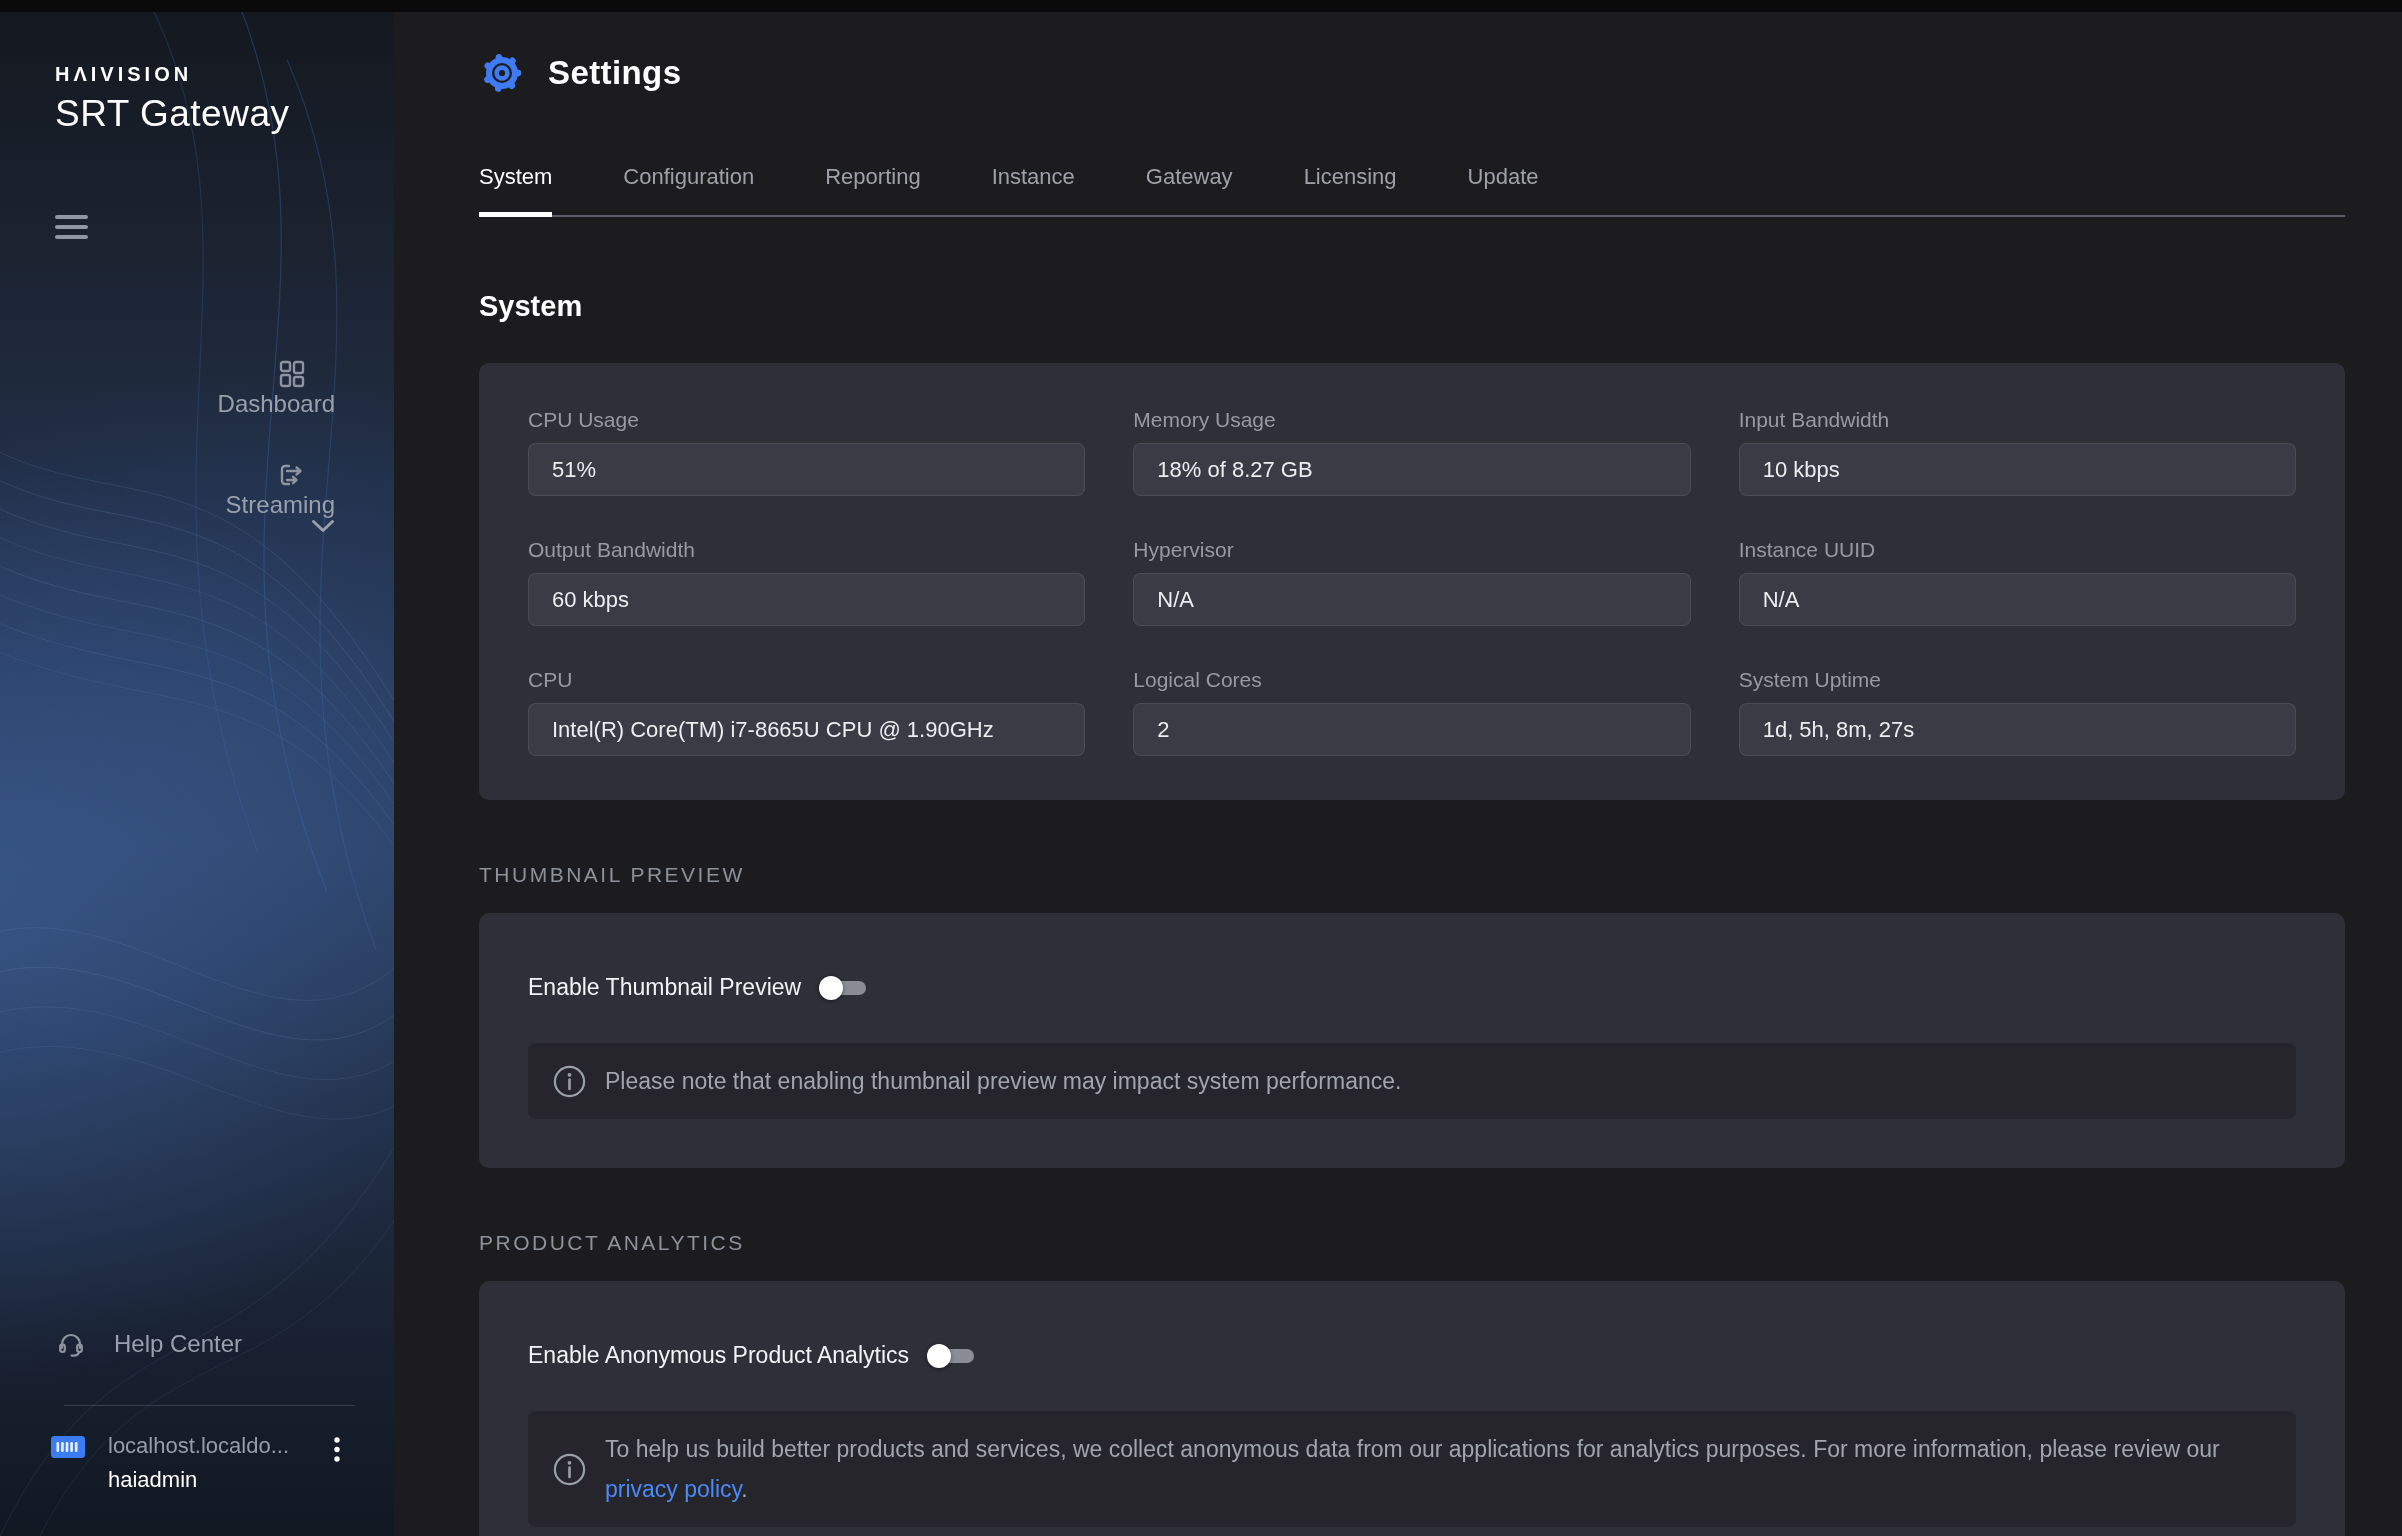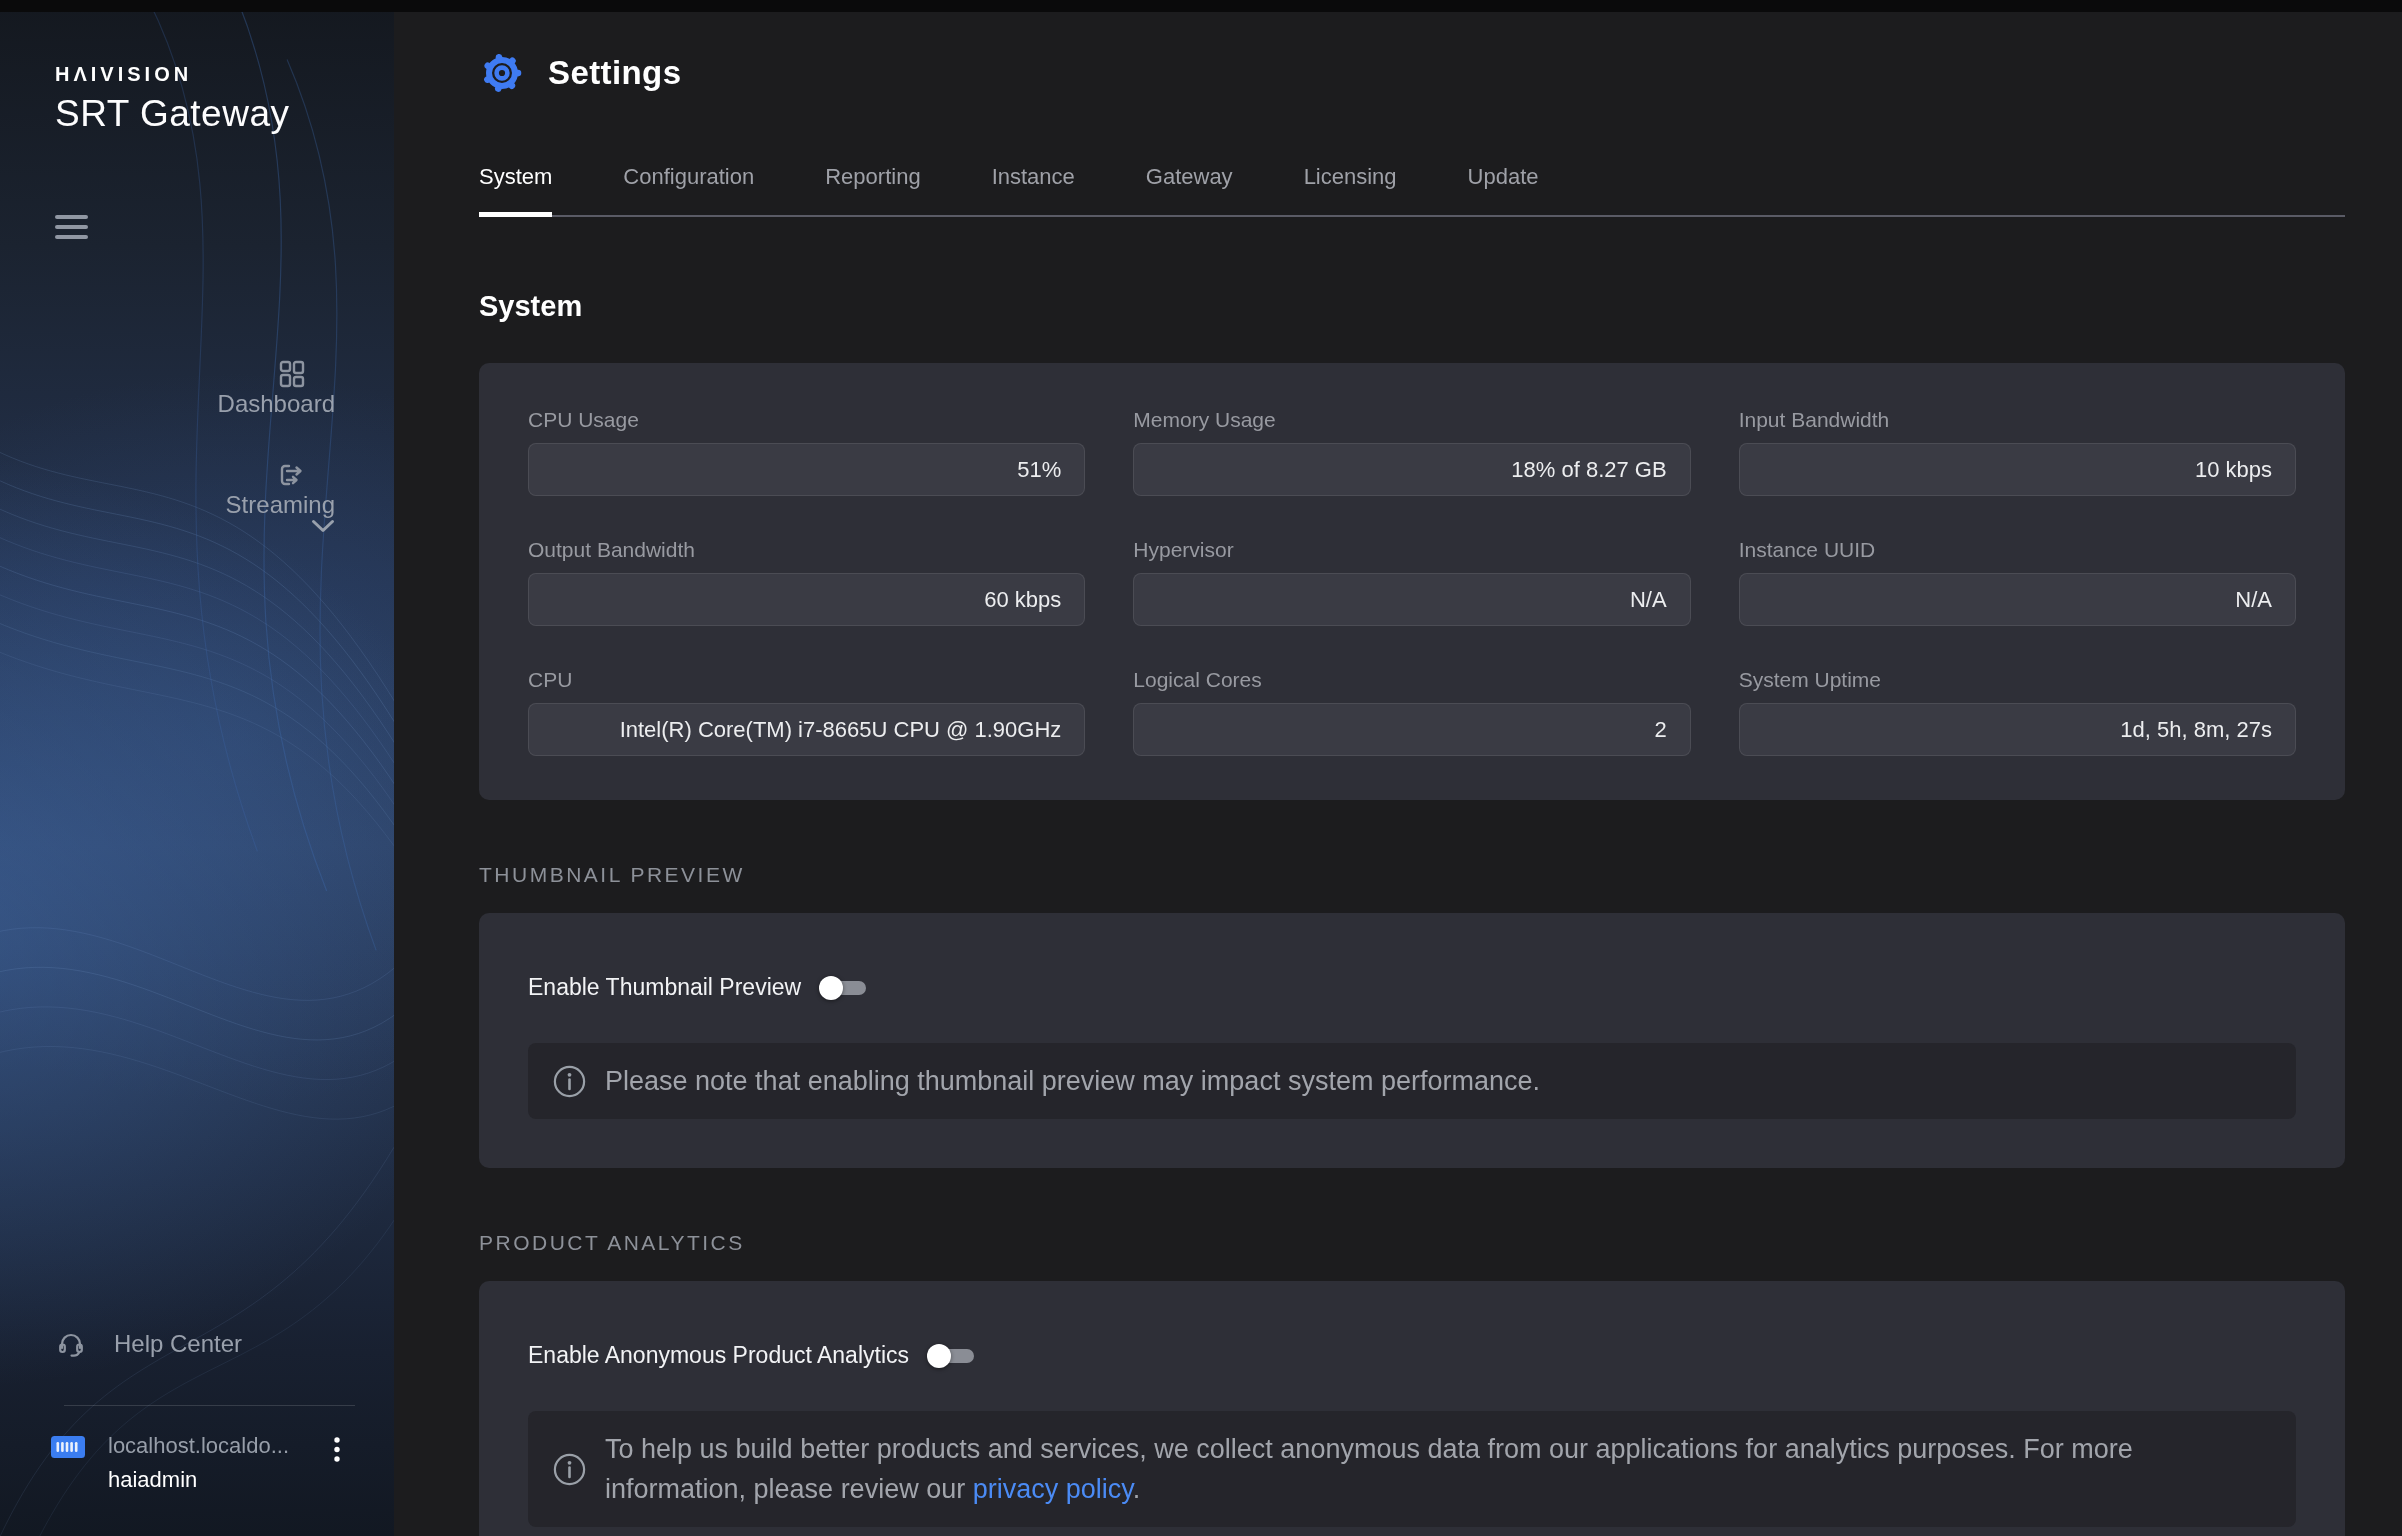--- a/index.html
+++ b/index.html
@@ -45,32 +45,32 @@
   .tabs { display:flex; gap:71px; margin-top:68px; border-bottom:2px solid #5a5b66; }
   .tab { position:relative; padding-bottom:25px; font-size:22px; color:#9fa1a8; cursor:pointer; white-space:nowrap; }
   .tab.active { color:#ffffff; font-weight:500; }
   .tab.active::after { content:""; position:absolute; left:0; right:0; bottom:-2px; height:5px; background:#ffffff; }
 
   .section-title { margin-top:73px; color:#ffffff; font-size:29px; font-weight:600; }
   .card { margin-top:40px; background:#2e2f37; border-radius:10px; }
   .system-card { padding:45px 49px 44px; }
   .fields-grid { display:grid; grid-template-columns:repeat(3,1fr); column-gap:48px; row-gap:42px; }
   .field-label { color:#989aa1; font-size:21px; margin-bottom:11px; }
-  .field-value { height:53px; display:flex; align-items:center; padding:0 23px; background:#3a3b44; border:1px solid rgba(255,255,255,0.09); border-radius:8px; color:#ecedef; font-size:22px; white-space:nowrap; overflow:hidden;justify-content:flex-end; }
+  .field-value { height:53px; display:flex; align-items:center; padding:0 23px; background:#3a3b44; border:1px solid rgba(255,255,255,0.09); border-radius:8px; color:#ecedef; font-size:22px; white-space:nowrap; overflow:hidden; }
 
   .group-label { margin-top:63px; color:#8d9199; font-size:21px; letter-spacing:2.5px; font-weight:500; }
   .toggle-card { margin-top:26px; padding:61px 49px 49px; }
   .toggle-row { display:flex; align-items:center; }
   .toggle-label { color:#f2f3f5; font-size:23px; }
   .switch { position:relative; width:47px; height:24px; margin-left:18px; cursor:pointer; flex:0 0 47px; }
   .switch .track { position:absolute; left:3px; top:5px; width:44px; height:14px; border-radius:7px; background:#8a8d95; }
   .switch .knob { position:absolute; left:0; top:0; width:24px; height:24px; border-radius:50%; background:#ffffff; box-shadow:0 1px 4px rgba(0,0,0,0.45); }
   .info-box { margin-top:42px; display:flex; align-items:center; gap:19px; padding:18px 40px 18px 25px; background:#25252b; border-radius:8px; }
   .info-box .icon { flex:0 0 33px; }
-  .info-text { color:#a2a5ac; font-size:27px; line-height:40px; }
+  .info-text { color:#a2a5ac; font-size:23px; line-height:40px; }
   .info-text a { color:#4b8bf5; text-decoration:none; cursor:pointer; }
 
   svg { display:block; }
 </style>
 </head>
 <body>
 
 <div class="screen">
   <div class="top-strip"></div>
 

